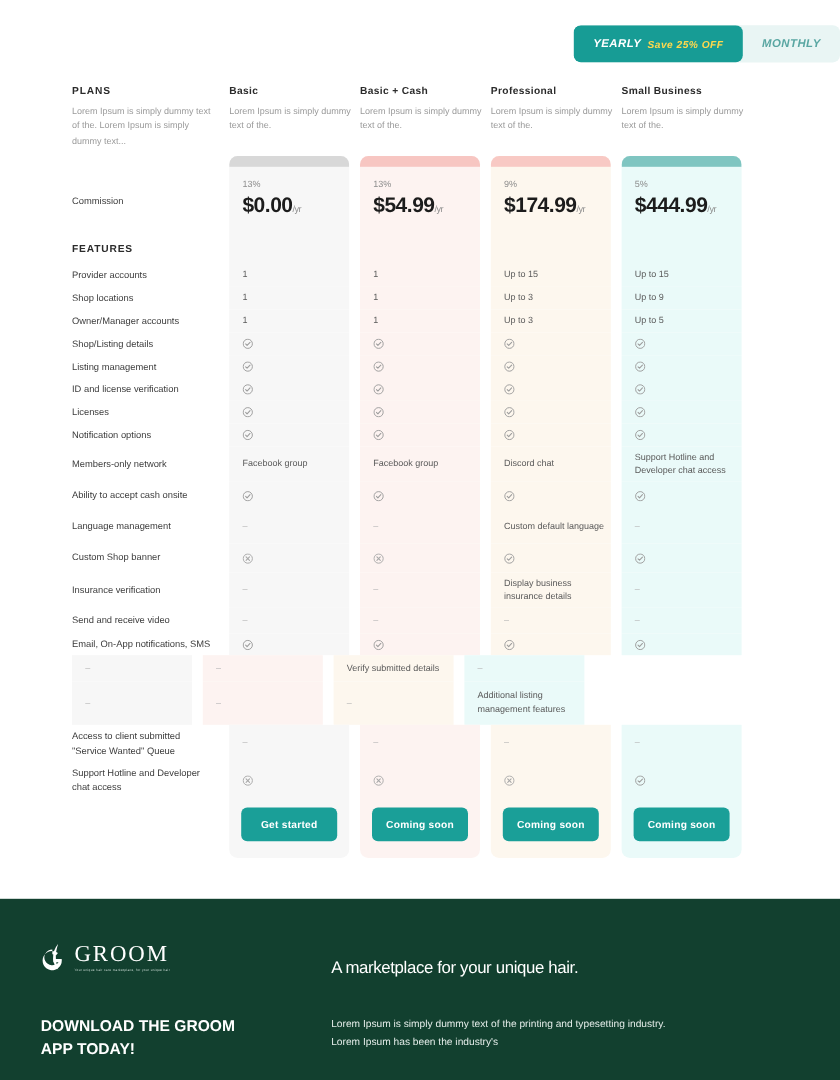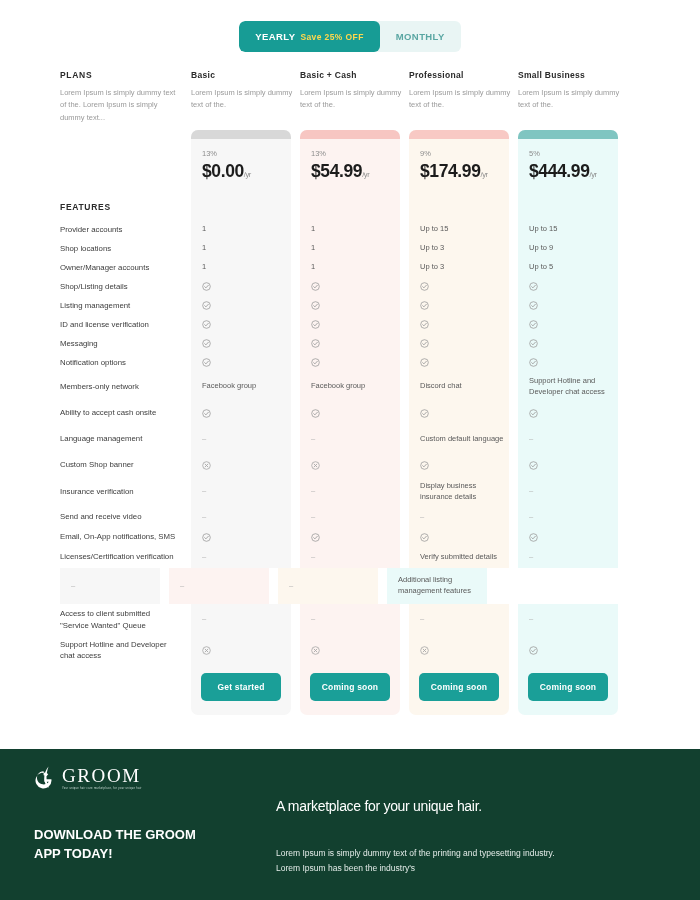--- a/index.html
+++ b/index.html
@@ -7,22 +7,23 @@
     width: 700px; height: 900px;
     font-family: "Liberation Sans", sans-serif;
     background: #ffffff;
     color: #2b2b2b;
     overflow: hidden;
   }
   .page { position: relative; width: 700px; height: 900px; }
 
   
   .toggle-wrap {
-    display: flex; justify-content: center;
+    display: flex; justify-content: flex-end;
     padding-top: 21px;
+    font-style: italic;
   }
   .toggle {
     display: flex; align-items: center;
     background: #e9f5f4;
     border-radius: 6px;
     padding: 0;
     overflow: hidden;
     height: 31px;
   }
   .toggle-opt {
@@ -114,21 +115,21 @@
   }
 
   
   .footer {
     position: absolute; left: 0; bottom: 0;
     width: 700px; height: 151px;
     background: #12402f;
     color: #ffffff;
     display: flex;
   }
-  .footer-left { width: 276px; padding: 16px 0 0 34px; }
+  .footer-left { width: 276px; padding: 36px 0 0 34px; }
   .logo-row { display: flex; align-items: center; gap: 6px; }
   .logo-mark { width: 22px; height: 26px; }
   .logo-text-wrap { display: flex; flex-direction: column; }
   .logo-word {
     font-family: "Liberation Serif", serif;
     font-size: 19px; letter-spacing: 1.6px; color: #ffffff; line-height: 1;
   }
   .logo-tag {
     font-size: 2.6px; letter-spacing: .3px; color: #cfded8; margin-top: 2.5px;
   }
@@ -180,20 +181,23 @@
           <div class="plan-desc">Lorem Ipsum is simply dummy text of the.</div>
         </div>
         <div class="col-plan plan-head">
           <div class="plan-name">Small Business</div>
           <div class="plan-desc">Lorem Ipsum is simply dummy text of the.</div>
         </div>
       </div>
       <div class="cols">
         <div class="col-label">
           <div style="height:26px"></div>
+          <div class="lbl-row" style="height:24px">
+            <span>Commission</span>
+          </div>
         </div>
         <div class="col-plan">
           <div class="card" style="background:#f7f7f7">
             <div class="card-bar" style="background:#d8d8d8"></div>
             <div class="card-body">
               <div class="commission">13%</div>
               <div class="price">$0.00<span class="price-unit">/yr</span></div>
             </div>
           </div>
         </div>
@@ -447,21 +451,21 @@
               <svg class="ico" viewBox="0 0 12 12">
                 <circle cx="6" cy="6" r="5.1" fill="none" stroke="#9d9d9d" stroke-width="0.8"></circle>
                 <path d="M3.6 6.2 5.2 7.8 8.5 4.3" fill="none" stroke="#9d9d9d" stroke-width="0.9" stroke-linecap="round" stroke-linejoin="round"></path>
               </svg>
             </span>
           </div>
         </div>
       </div>
       <div class="cols">
         <div class="col-label lbl-row" style="height:19px">
-          <span>Messaging</span>
+          <span>Licenses</span>
         </div>
         <div class="col-plan">
           <div class="cell" style="height:19px;background:#f7f7f7;margin-right:9px">
             <span class="cell-inner">
               <svg class="ico" viewBox="0 0 12 12">
                 <circle cx="6" cy="6" r="5.1" fill="none" stroke="#9d9d9d" stroke-width="0.8"></circle>
                 <path d="M3.6 6.2 5.2 7.8 8.5 4.3" fill="none" stroke="#9d9d9d" stroke-width="0.9" stroke-linecap="round" stroke-linejoin="round"></path>
               </svg>
             </span>
           </div>
@@ -773,23 +777,20 @@
             <span class="cell-inner">
               <svg class="ico" viewBox="0 0 12 12">
                 <circle cx="6" cy="6" r="5.1" fill="none" stroke="#9d9d9d" stroke-width="0.8"></circle>
                 <path d="M3.6 6.2 5.2 7.8 8.5 4.3" fill="none" stroke="#9d9d9d" stroke-width="0.9" stroke-linecap="round" stroke-linejoin="round"></path>
               </svg>
             </span>
           </div>
         </div>
       </div>
       <div class="cols">
-        <div class="col-label lbl-row" style="height:22px">
-          <span>Licenses/Certification verification</span>
-        </div>
         <div class="col-plan">
           <div class="cell" style="height:22px;background:#f7f7f7;margin-right:9px">
             <span class="cell-inner"><span class="dash">–</span></span>
           </div>
         </div>
         <div class="col-plan">
           <div class="cell" style="height:22px;background:#fdf3f1;margin-right:9px">
             <span class="cell-inner"><span class="dash">–</span></span>
           </div>
         </div>

